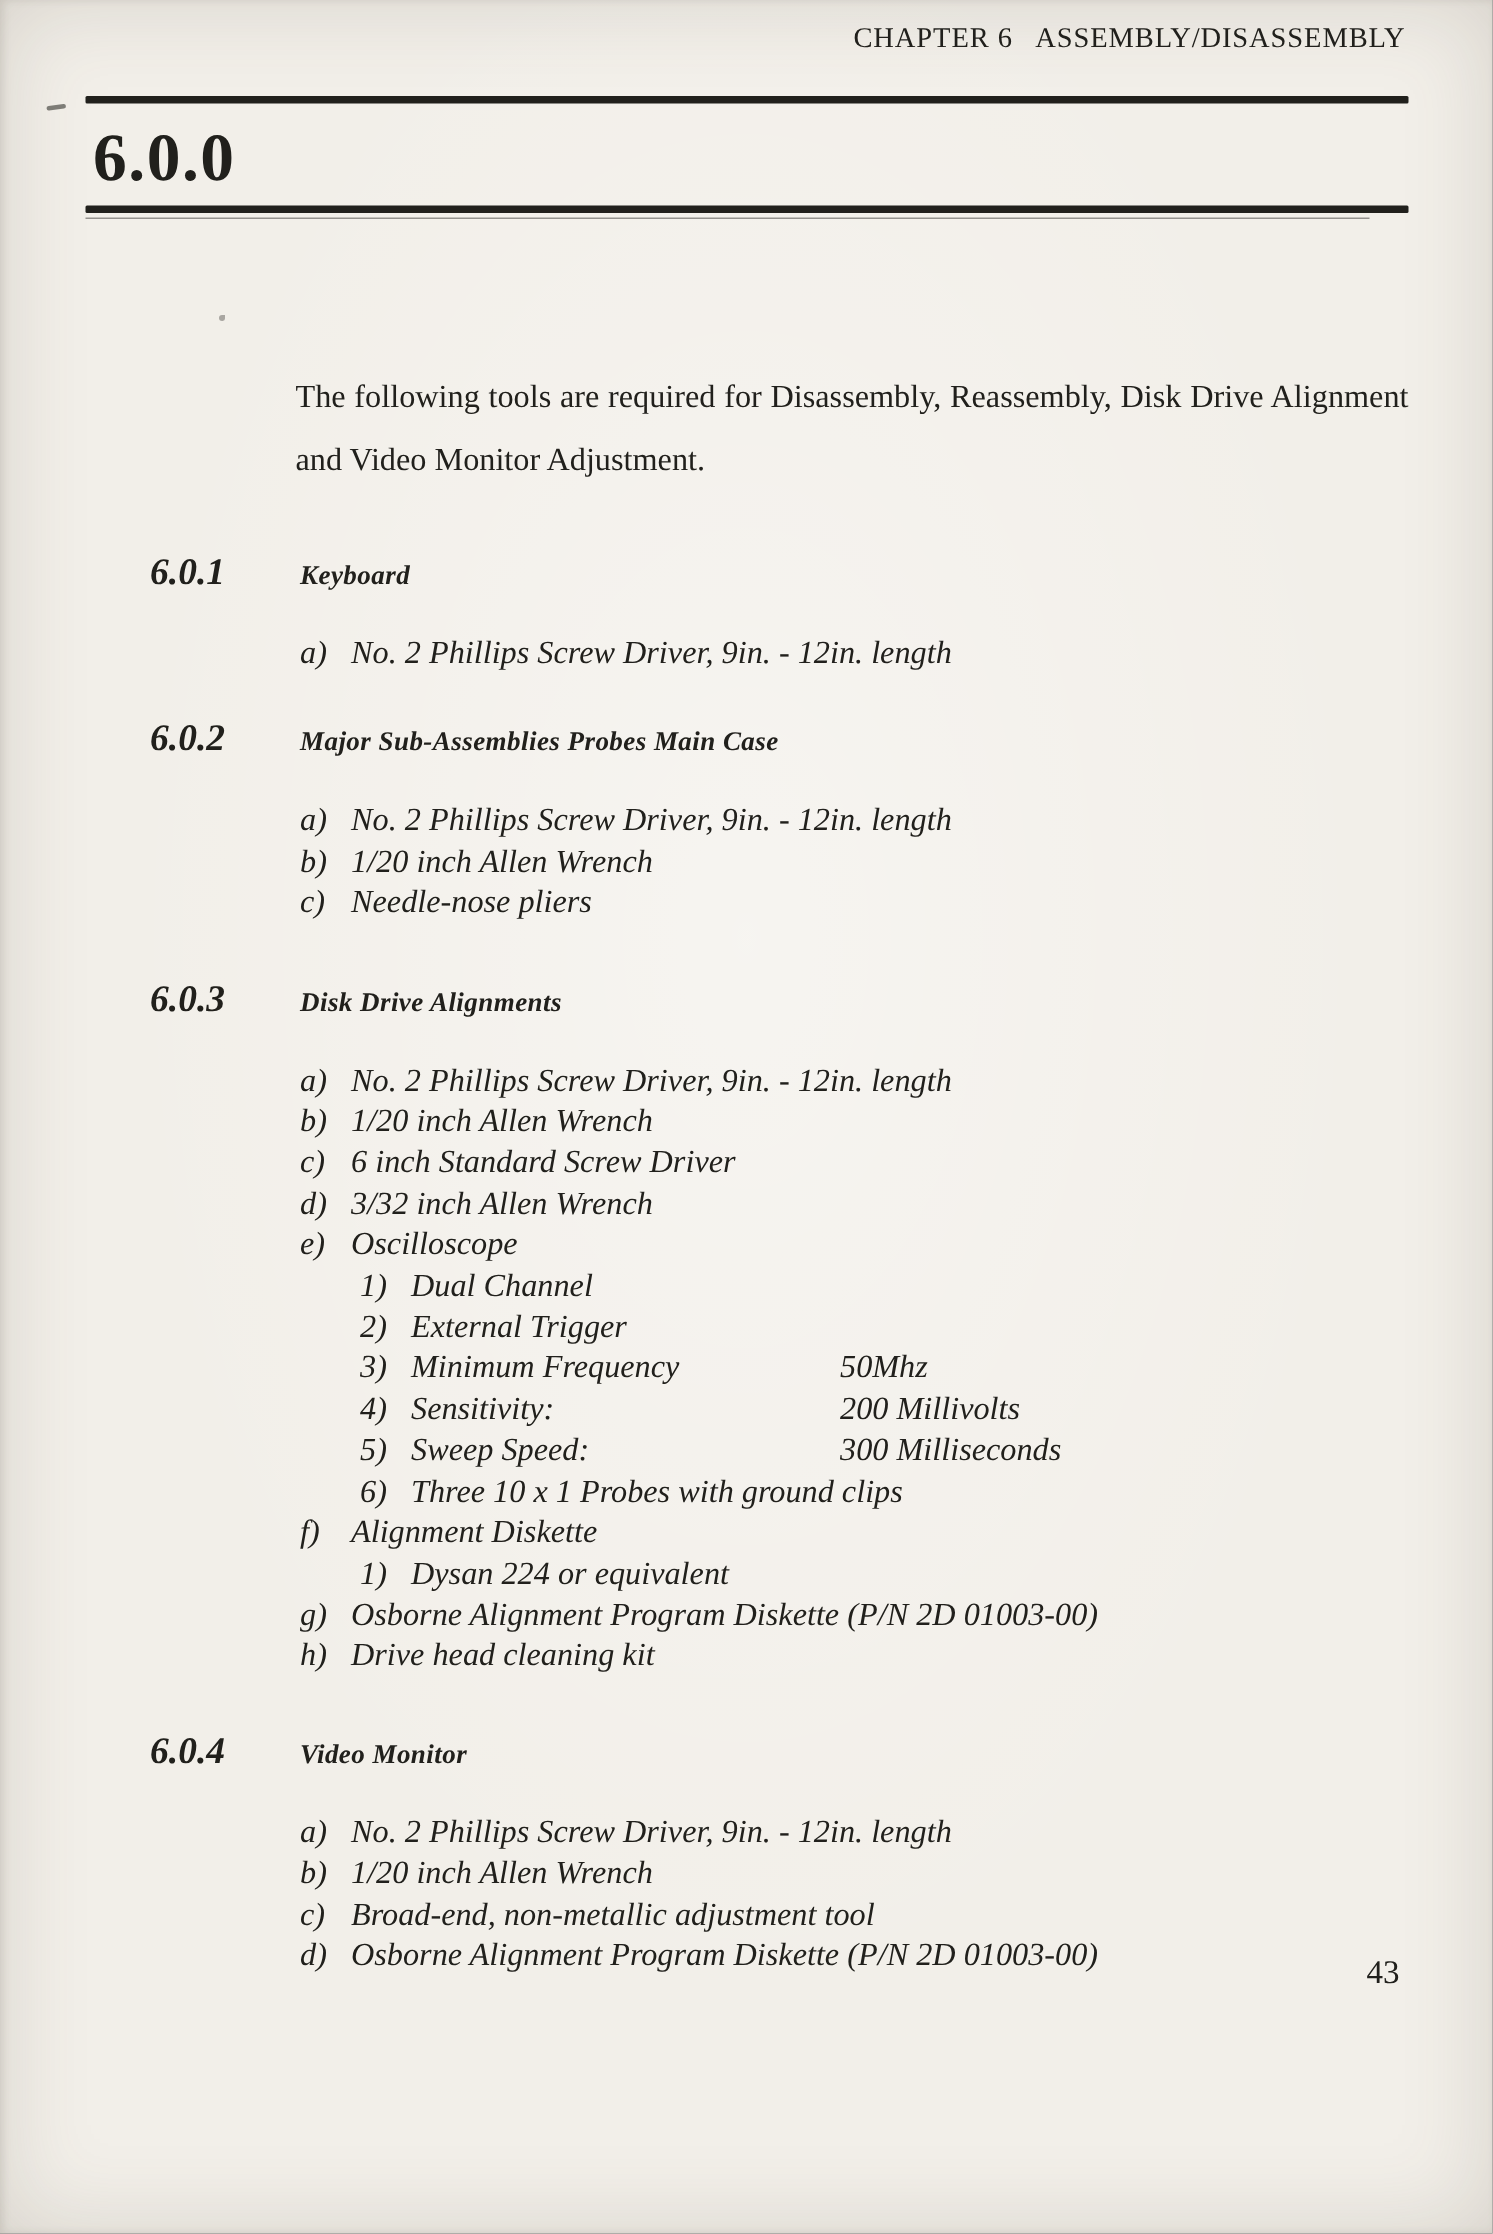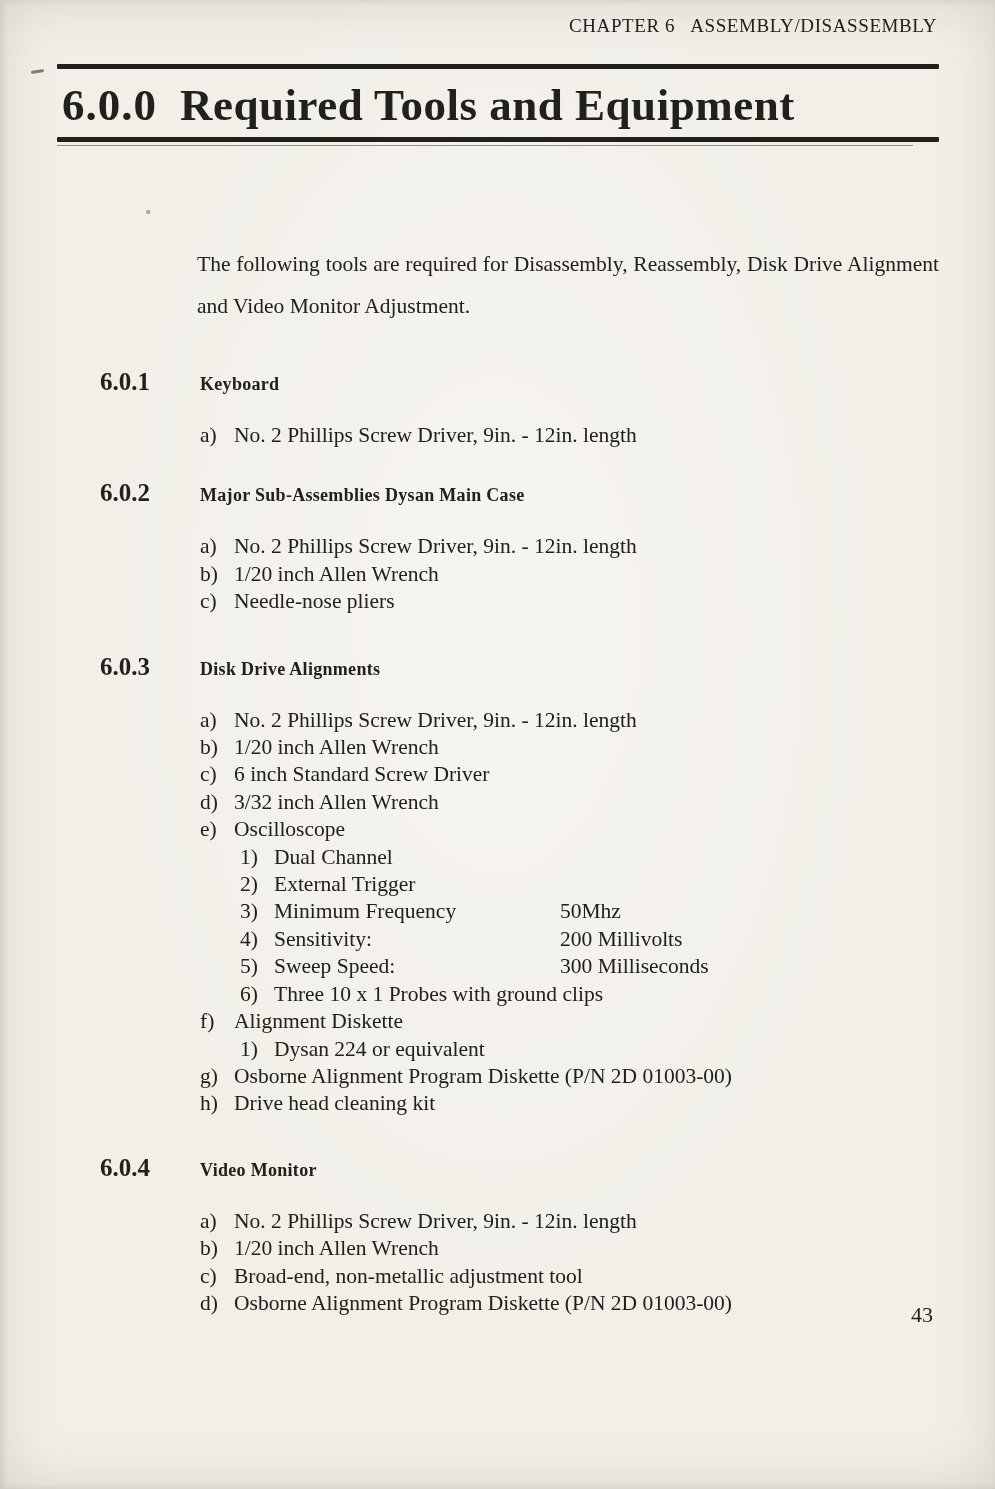--- a/index.html
+++ b/index.html
@@ -42,21 +42,21 @@
     font-size:45px;font-weight:bold;letter-spacing:.5px;
     margin-left:23px;
   }
   
   .intro{
     margin:97px 56px 0 197px;
     font-size:21.5px;line-height:42px;
     text-align:justify;
   }
   
-  .section{margin:0;}
+  .section{margin:0;font-style:italic;}
   .sec-head{display:flex;margin-left:100px;align-items:baseline;}
   .sec-num{width:100px;font-size:25px;font-weight:bold;flex:none;}
   .sec-title{font-size:18px;font-weight:bold;letter-spacing:.3px;}
   .sec-items{margin:26px 0 0 200px;font-size:21.5px;}
   .li{display:flex;line-height:27.4px;}
   .li-label{width:34px;flex:none;}
   .li-text{flex:1;}
   .sub{margin-left:40px;}
   .sub .li-label{width:34px;}
   .spec-text{display:inline-block;width:286px;}
@@ -88,21 +88,20 @@
 
   <div class="artifact-dash"></div>
   <div class="artifact-speckle"></div>
 
   <div class="chapter-header">CHAPTER 6   ASSEMBLY/DISASSEMBLY</div>
 
   <div class="title-block">
     <div class="rule"></div>
     <div class="title-row">
       <span class="title-num">6.0.0</span>
-      <span class="title-text">Required Tools and Equipment</span>
     </div>
     <div class="rule"></div>
     <div class="rule-thin"></div>
   </div>
 
   <div class="intro">The following tools are required for Disassembly, Reassembly, Disk Drive Alignment and Video Monitor Adjustment.</div>
 
   <div class="section s1">
     <div class="sec-head">
       <span class="sec-num">6.0.1</span>
@@ -112,21 +111,21 @@
       <div class="li">
         <span class="li-label">a)</span>
         <span class="li-text">No. 2 Phillips Screw Driver, 9in. - 12in. length</span>
       </div>
     </div>
   </div>
 
   <div class="section s2">
     <div class="sec-head">
       <span class="sec-num">6.0.2</span>
-      <span class="sec-title">Major Sub-Assemblies Dysan Main Case</span>
+      <span class="sec-title">Major Sub-Assemblies Probes Main Case</span>
     </div>
     <div class="sec-items">
       <div class="li">
         <span class="li-label">a)</span>
         <span class="li-text">No. 2 Phillips Screw Driver, 9in. - 12in. length</span>
       </div>
       <div class="li">
         <span class="li-label">b)</span>
         <span class="li-text">1/20 inch Allen Wrench</span>
       </div>

